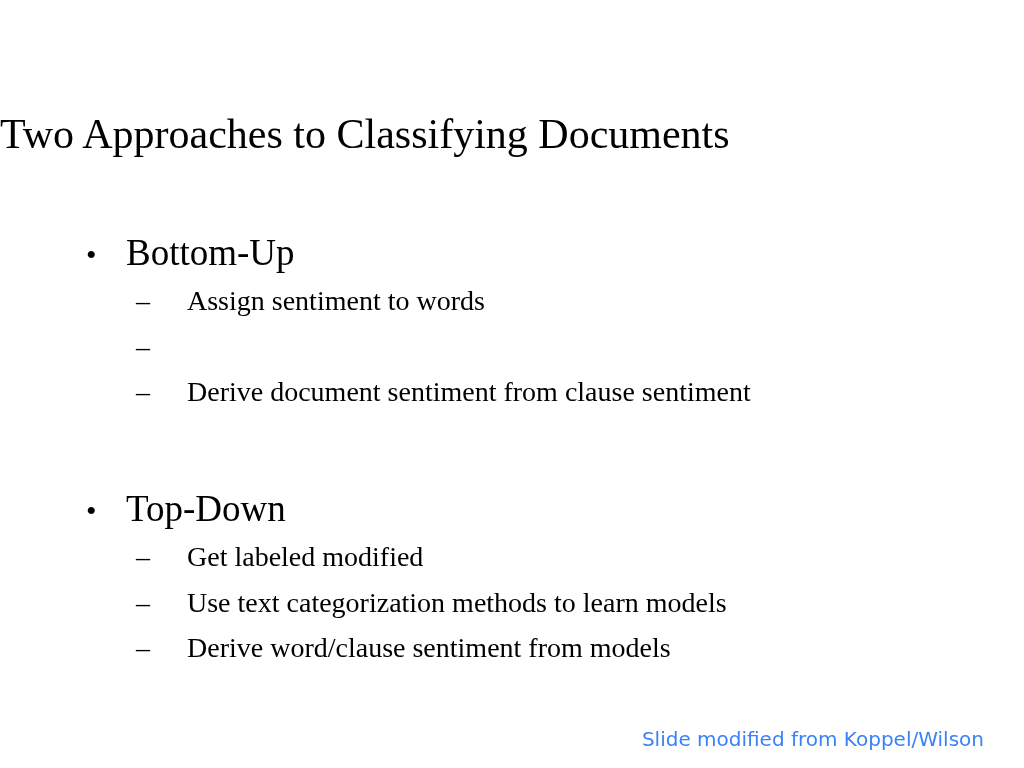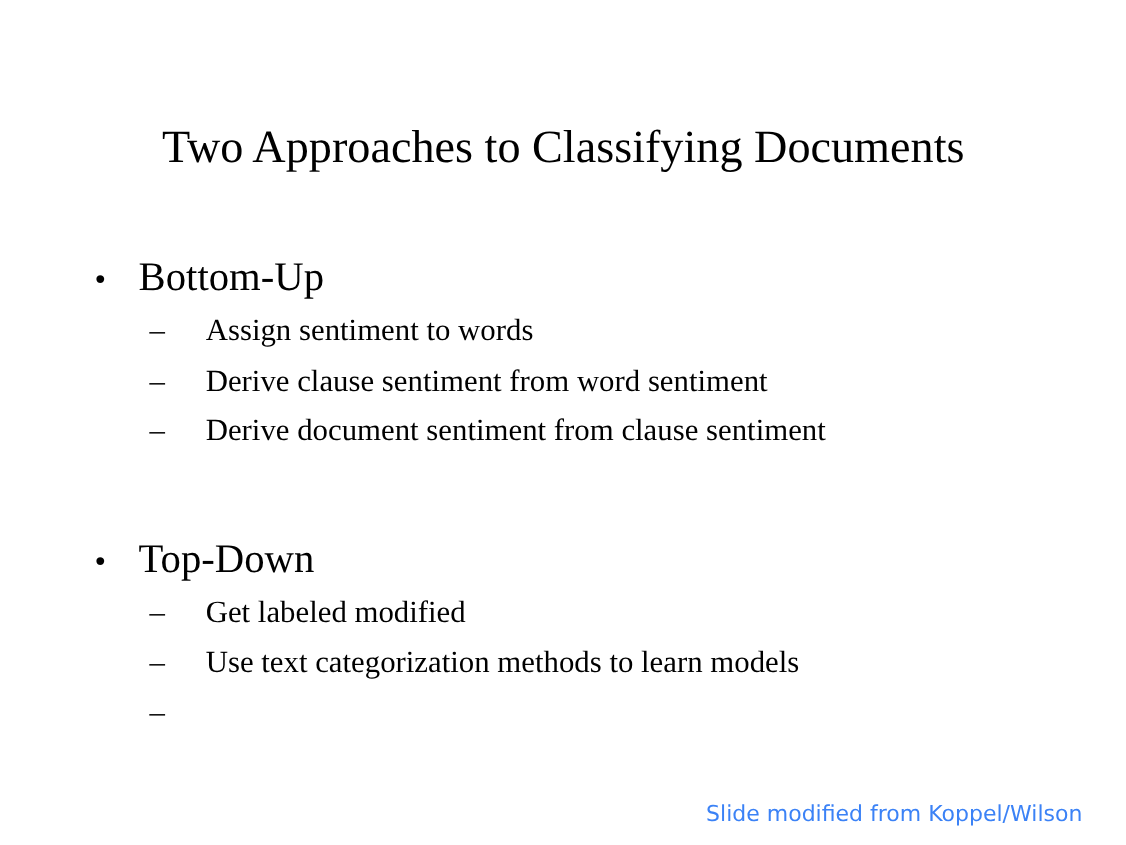--- a/index.html
+++ b/index.html
@@ -20,21 +20,21 @@
       left: 0; top: 0;
       width: 1024px;
       height: 768px;
       background: #ffffff;
     }
     .title {
       position: absolute;
       left: 0;
       top: 108px;
       width: 1024px;
-      text-align: center;
+      text-align: left;
       font-size: 42px;
       line-height: 52px;
       white-space: nowrap;
     }
     .bullet-block {
       position: absolute;
       left: 86px;
     }
     .bullet-block.b1 { top: 228px; }
     .bullet-block.b2 { top: 484px; }
@@ -98,21 +98,20 @@
       <span class="bullet-dot">•</span>
       <span class="bullet-text">Bottom-Up</span>
     </div>
     <ul class="sub-list">
       <li class="sub-row">
         <span class="sub-dash">–</span>
         <span class="sub-text">Assign sentiment to words</span>
       </li>
       <li class="sub-row">
         <span class="sub-dash">–</span>
-        <span class="sub-text">Derive clause sentiment from word sentiment</span>
       </li>
       <li class="sub-row">
         <span class="sub-dash">–</span>
         <span class="sub-text">Derive document sentiment from clause sentiment</span>
       </li>
     </ul>
   </div>
 
   <div class="bullet-block b2">
     <div class="bullet-row">
@@ -123,19 +122,20 @@
       <li class="sub-row">
         <span class="sub-dash">–</span>
         <span class="sub-text">Get labeled modified</span>
       </li>
       <li class="sub-row">
         <span class="sub-dash">–</span>
         <span class="sub-text">Use text categorization methods to learn models</span>
       </li>
       <li class="sub-row">
         <span class="sub-dash">–</span>
+        <span class="sub-text">Derive word/clause sentiment from models</span>
       </li>
     </ul>
   </div>
 
   <div class="footer">Slide modified from Koppel/Wilson</div>
 
 </div>
 
 </body></html>

